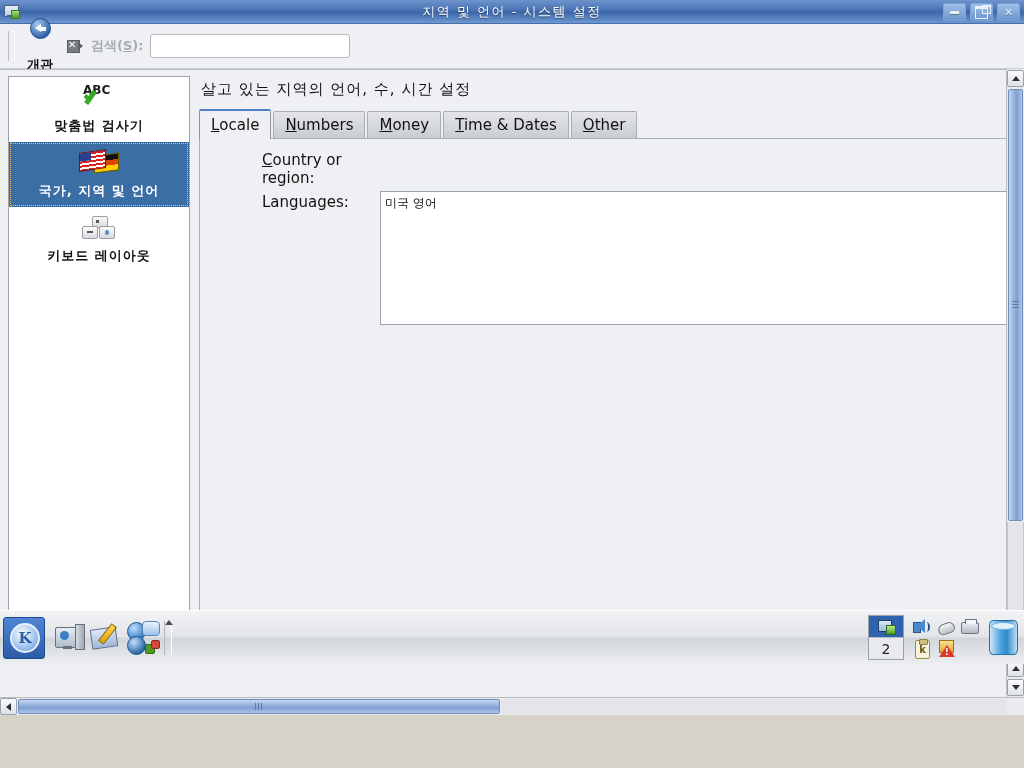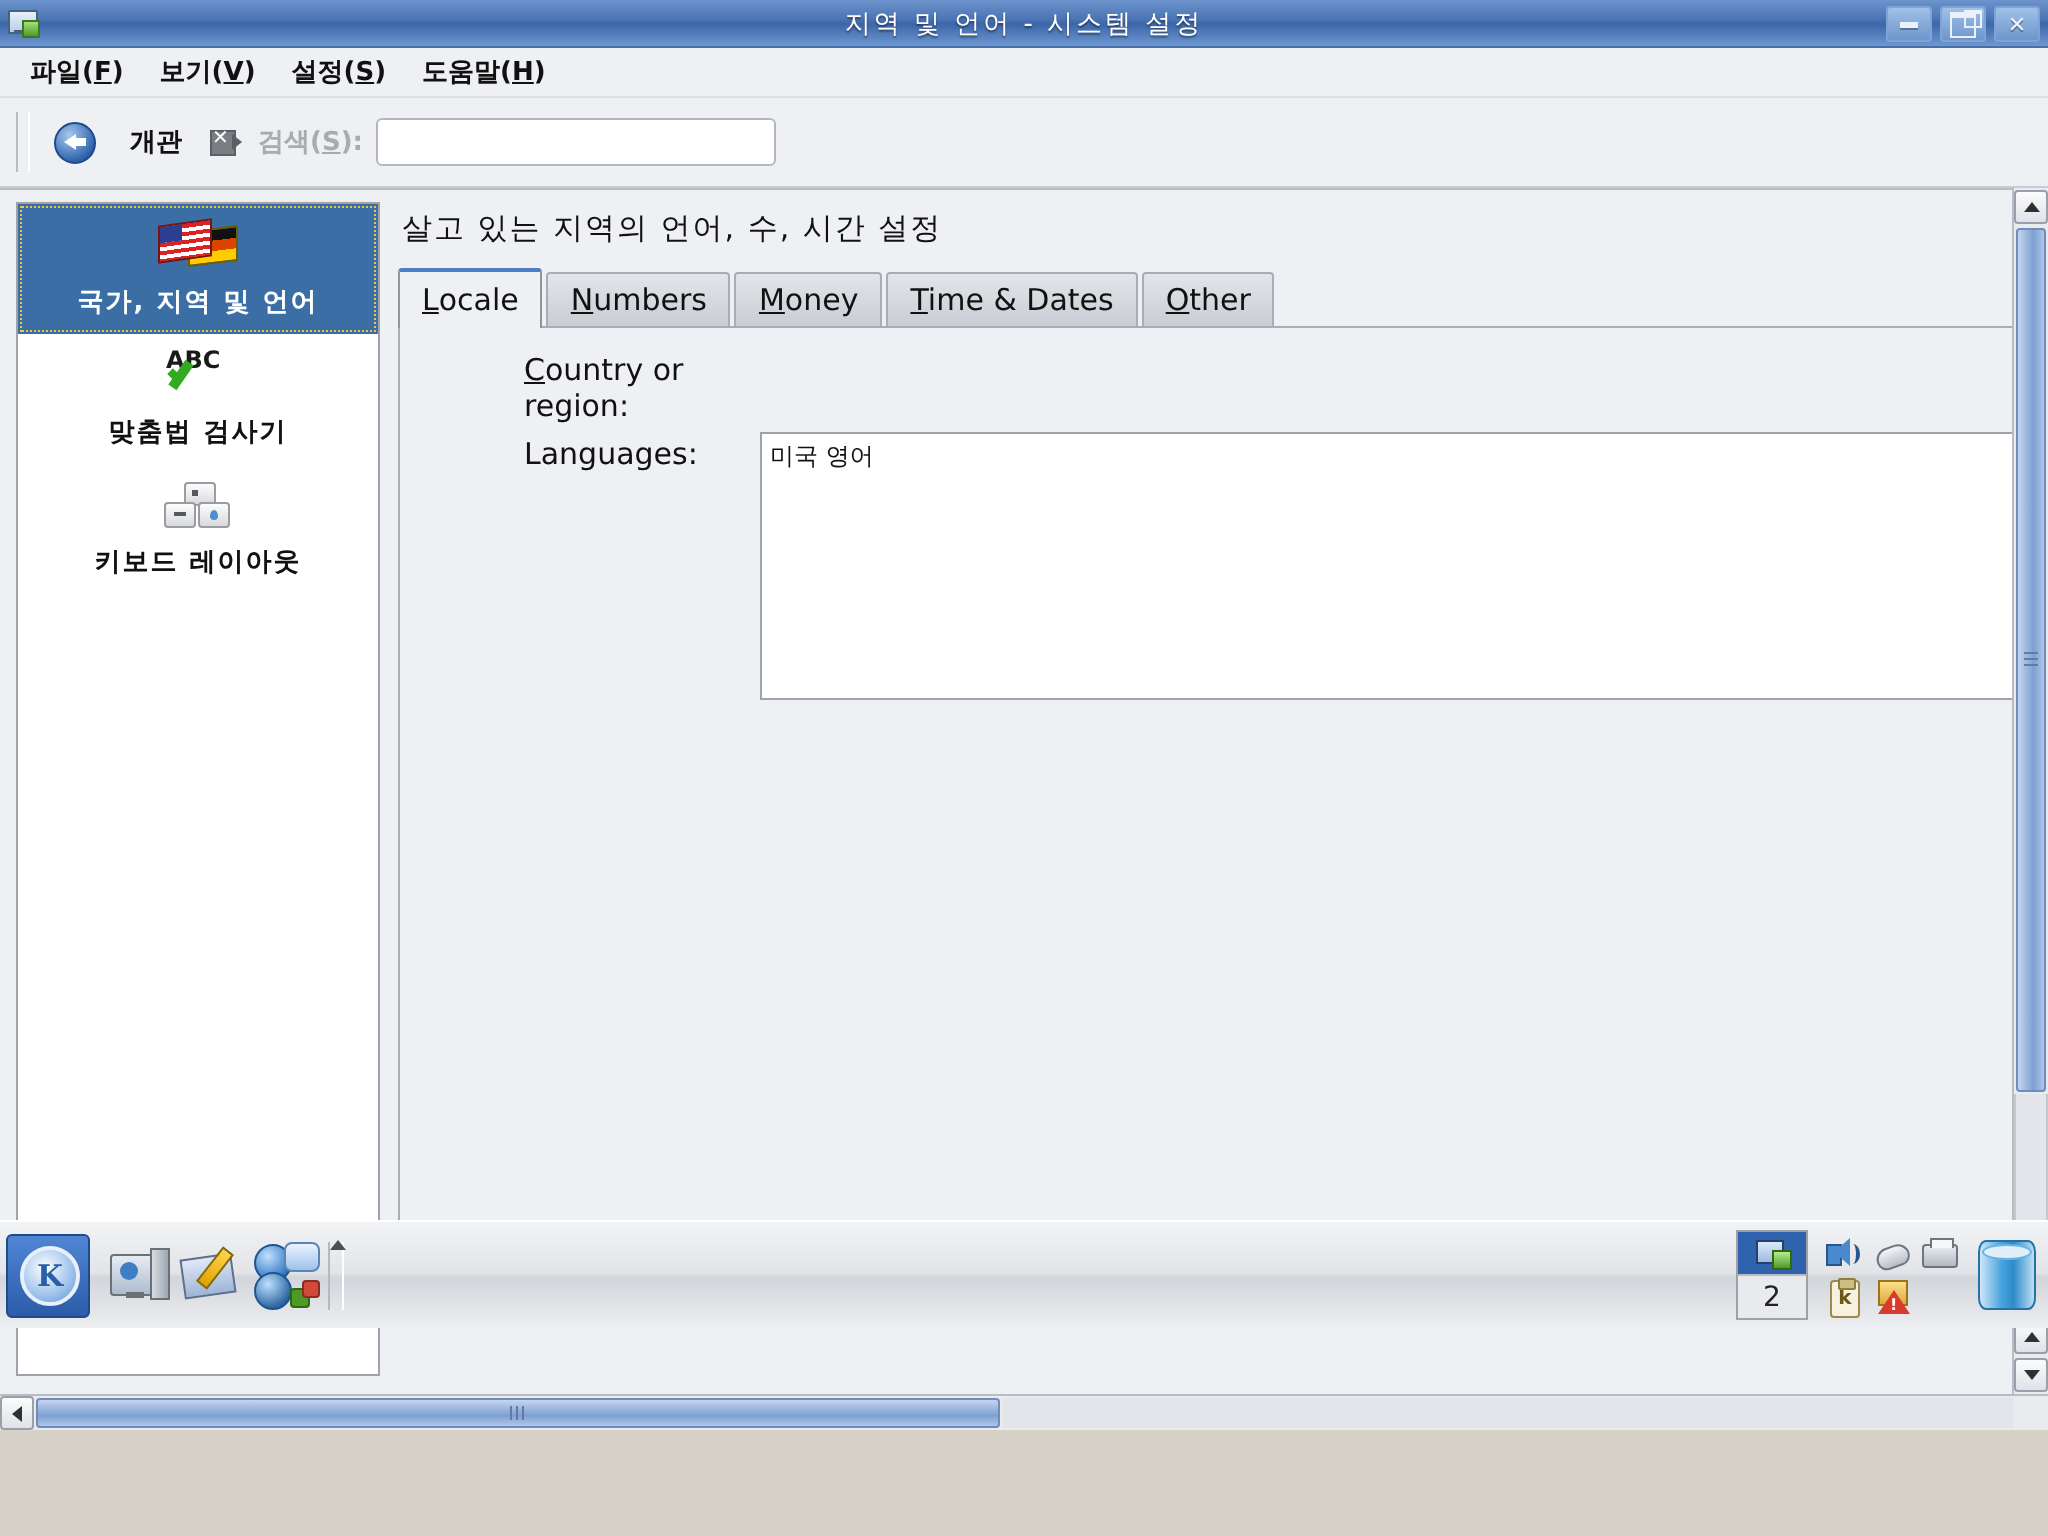--- a/index.html
+++ b/index.html
@@ -47,21 +47,21 @@
   .menubar{height:24px;flex:0 0 24px;background:#eef0f3;display:flex;align-items:center;
     padding-left:6px;border-bottom:1px solid #dcdfe4;}
   .menu-item{padding:2px 9px;font-size:13px;color:#111;white-space:nowrap;font-weight:bold;}
   .menu-item u{text-decoration:underline;}
 
   
   .toolbar{height:44px;flex:0 0 44px;background:#eef0f3;display:flex;align-items:center;
     padding:0 8px;border-bottom:1px solid #c9ccd2;}
   .tb-handle{width:5px;height:30px;border-left:1px solid #b9bcc2;border-right:1px solid #ffffff;
     margin-right:8px;}
-  .back-btn{display:flex;align-items:center;gap:17px;padding:2px 4px;}
+  .back-btn{display:flex;align-items:center;gap:17px;padding:2px 4px;flex-direction:column;}
   .circ-arrow{width:19px;height:19px;border-radius:50%;
     background:radial-gradient(circle at 35% 30%,#a8c8ef,#2a5fa8 75%);
     border:1px solid #1d4a8c;position:relative;flex:0 0 19px;}
   .circ-arrow:after{content:"";position:absolute;left:4px;top:5px;
     border-top:4px solid transparent;border-bottom:4px solid transparent;
     border-right:6px solid #ffffff;}
   .circ-arrow:before{content:"";position:absolute;left:9px;top:7.5px;width:6px;height:4px;
     background:#ffffff;}
   .back-label{font-size:13px;color:#111;font-weight:bold;}
   .clear-icon{width:16px;height:14px;margin:0 8px 0 10px;position:relative;flex:0 0 16px;}
@@ -298,63 +298,57 @@
             <i>
               <span class="max-glyph"></span>
             </i>
           </div>
         <div class="tb-btn">
             <i>✕</i>
           </div>
       </div>
     </div>
 
-    <div class="menubar">
-      <div class="menu-item"><span>파일</span>(<u>F</u>)</div>
-      <div class="menu-item"><span>보기</span>(<u>V</u>)</div>
-      <div class="menu-item"><span>설정</span>(<u>S</u>)</div>
-      <div class="menu-item"><span>도움말</span>(<u>H</u>)</div>
-    </div>
 
     <div class="toolbar">
       <div class="tb-handle"></div>
       <div class="back-btn">
         <div class="circ-arrow"></div>
         <span class="back-label">개관</span>
       </div>
       <div class="clear-icon">
         <div class="sq"></div>
           <div class="x">✕</div>
           <div class="tri"></div>
       </div>
       <div class="search-label"><span>검색</span>(<u>S</u>):</div>
       <input class="search-input" type="text" value="" placeholder="" style="">
     </div>
 
     <div class="wbody">
       <div class="wbody-inner">
 
         <div class="sidebar">
+          <div class="side-item">
+            <div class="side-icon">
+              <div class="abcicon">
+                  <div class="abc">ABC</div>
+                  <div class="chk"></div>
+                </div>
+            </div>
+            <div class="side-label">맞춤법 검사기</div>
+          </div>
           <div class="side-item sel">
             <div class="side-icon">
               <div class="flags">
                   <div class="flag-de"></div>
                   <div class="flag-us"></div>
                 </div>
             </div>
             <div class="side-label">국가, 지역 및 언어</div>
-          </div>
-          <div class="side-item">
-            <div class="side-icon">
-              <div class="abcicon">
-                  <div class="abc">ABC</div>
-                  <div class="chk"></div>
-                </div>
-            </div>
-            <div class="side-label">맞춤법 검사기</div>
           </div>
           <div class="side-item">
             <div class="side-icon">
               <div class="kbicon">
                   <div class="kb-k a"></div>
                   <div class="kb-k b"></div>
                   <div class="kb-k c"></div>
                 </div>
             </div>
             <div class="side-label">키보드 레이아웃</div>

